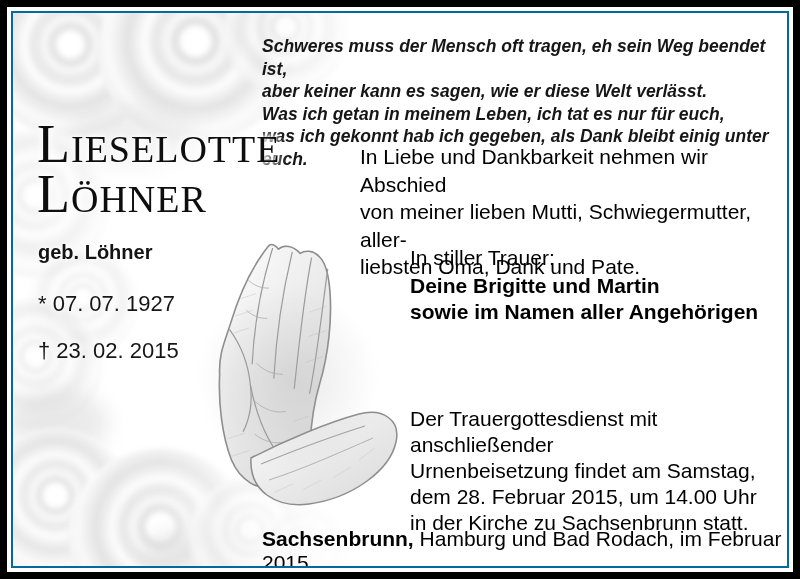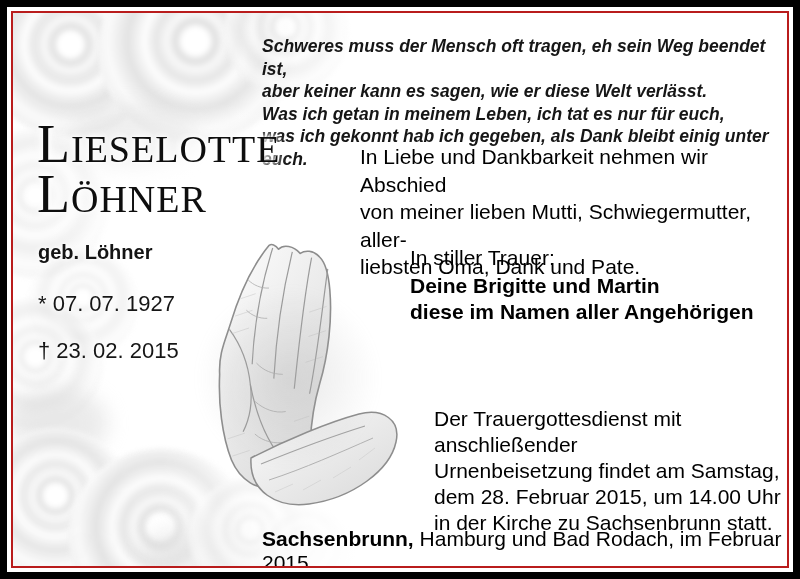--- a/index.html
+++ b/index.html
@@ -8,21 +8,21 @@
     background:#000;padding:7px;
     font-family:"Liberation Sans",sans-serif;
     position:relative;
   }
   .mat{
     width:100%;height:100%;box-sizing:border-box;
     background:#fff;padding:4px;
   }
   .inner{
     width:100%;height:100%;box-sizing:border-box;
-    border:2px solid #b91c1c;background:#fff;
+    border:2px solid #0369a1;background:#fff;
     position:relative;overflow:hidden;
   }
   
   .roses-layer{position:absolute;inset:0;z-index:1;}
   .rose{
     position:absolute;border-radius:50%;
     background:repeating-radial-gradient(circle at 50% 45%,
       #ffffff 0 9%, #e0e0e0 14%, #f8f8f8 20%, #e6e6e6 28%,
       #fdfdfd 36%, #e3e3e3 48%, #fafafa 62%, #ececec 78%, #ffffff 92%);
     filter:blur(2px);
@@ -75,21 +75,21 @@
     text-shadow:0 0 4px #fff,0 0 8px #fff;}
   .dates{left:25px;top:259px;font-size:22px;line-height:31px;color:#161616;
     text-shadow:0 0 4px #fff,0 0 8px #fff;}
   .dates span{display:block;margin-top:16px;}
   .announcement{left:347px;top:130px;font-size:21px;line-height:27.5px;}
   .announcement span{display:block;}
   .trauer-intro{left:397px;top:233px;font-size:21px;}
   .mourners{left:397px;top:260px;font-weight:bold;font-size:21px;line-height:26px;}
   .mourners span{display:block;}
   .service{left:397px;top:393px;font-size:21px;line-height:26px;}
-  .service span{display:block;margin-left:24px;}
+  .service span{display:block;}
   .footer{left:249px;top:514px;font-size:21px;}
   .footer .place{font-weight:bold;}
 </style>
 </head>
 <body>
 
 <div class="page">
   <div class="mat">
     <div class="inner">
 
@@ -194,21 +194,21 @@
 
       <div class="txt announcement">
         <span>In Liebe und Dankbarkeit nehmen wir Abschied</span>
         <span>von meiner lieben Mutti, Schwiegermutter, aller-</span>
         <span>liebsten Oma, Dank und Pate.</span>
       </div>
 
       <div class="txt trauer-intro">In stiller Trauer:</div>
       <div class="txt mourners">
         <span>Deine Brigitte und Martin</span>
-        <span>diese im Namen aller Angehörigen</span>
+        <span>sowie im Namen aller Angehörigen</span>
       </div>
 
       <div class="txt service">
         <span>Der Trauergottesdienst mit anschließender</span>
         <span>Urnenbeisetzung findet am Samstag,</span>
         <span>dem 28. Februar 2015, um 14.00 Uhr</span>
         <span>in der Kirche zu Sachsenbrunn statt.</span>
       </div>
 
       <div class="txt footer">

